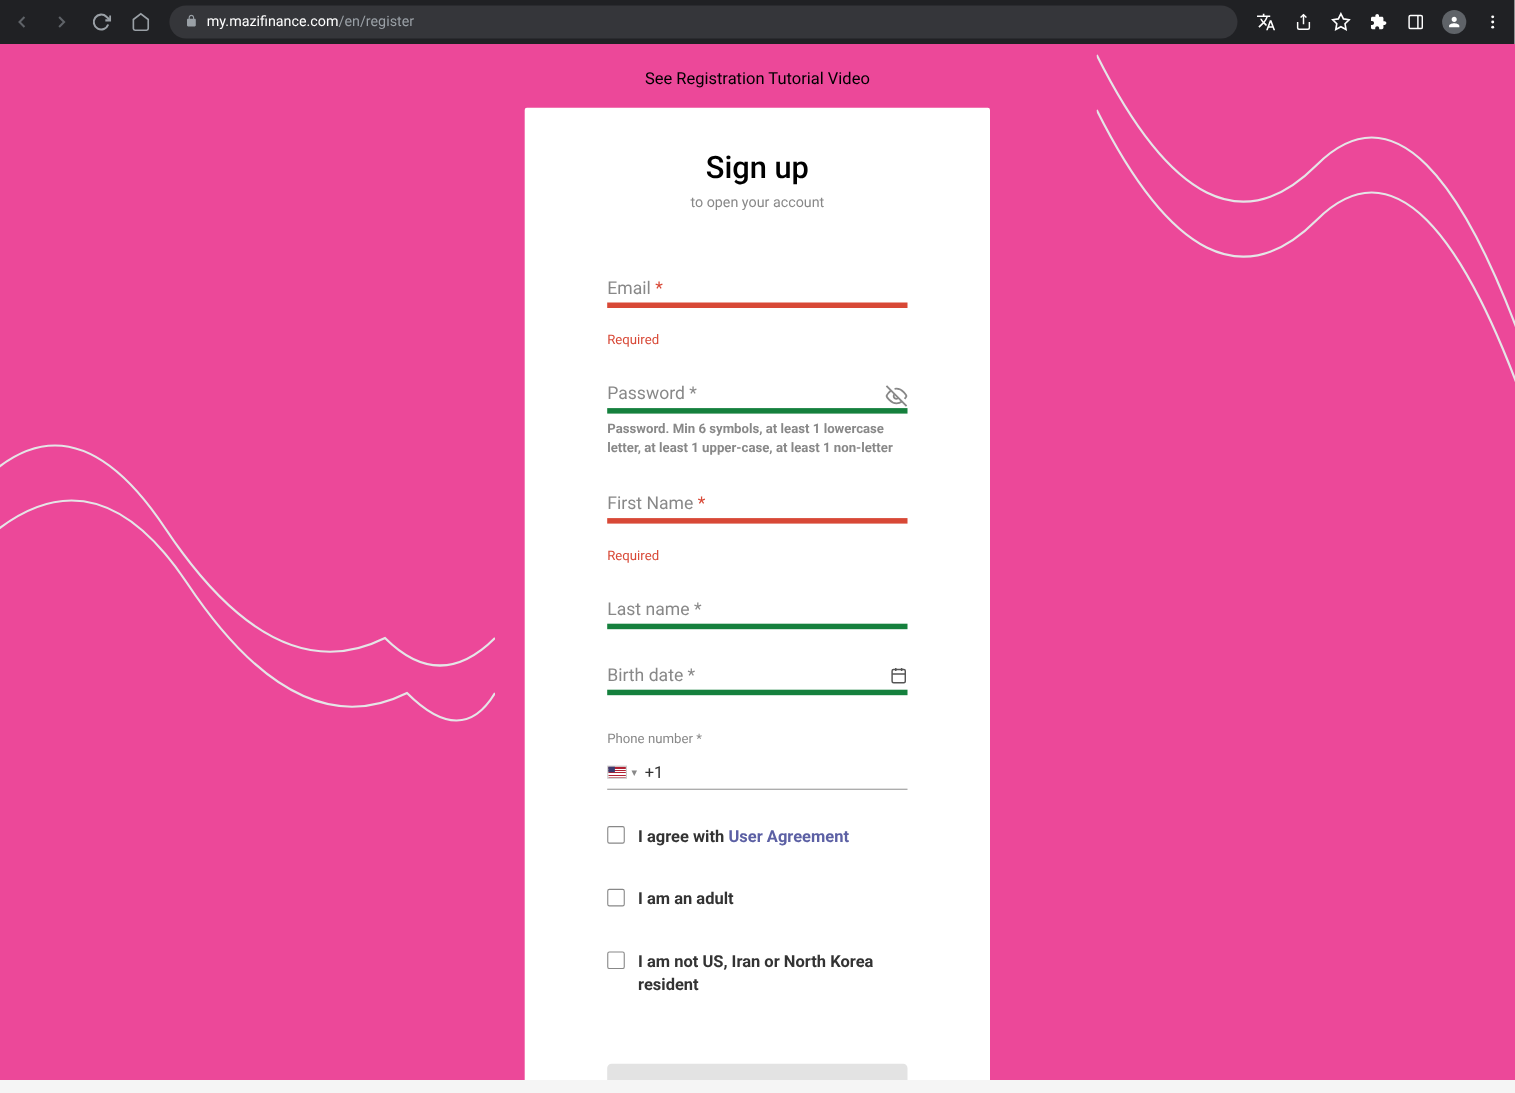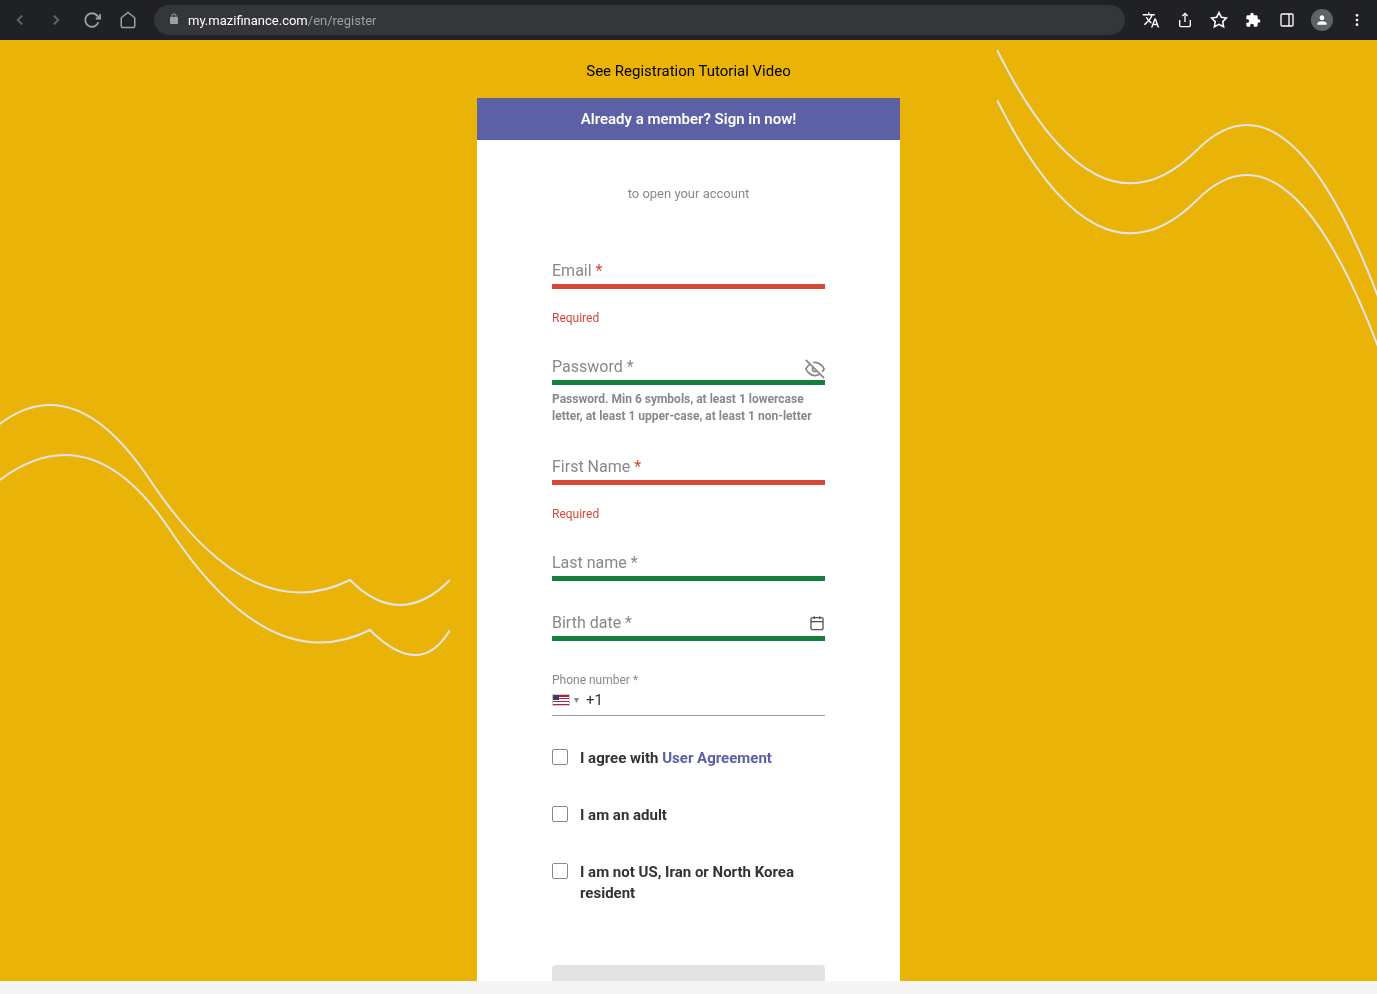--- a/index.html
+++ b/index.html
@@ -11,21 +11,21 @@
     .nav-icon.disabled { color: #5f6368; }
     .address-bar { flex: 1; background: #35363a; border-radius: 20px; height: 30px; display: flex; align-items: center; padding: 0 14px; gap: 8px; color: #e8eaed; font-size: 13px; }
     .lock-icon { color: #9aa0a6; font-size: 12px; }
     .url-main { color: #fff; }
     .url-path { color: #9aa0a6; }
     .chrome-right { display: flex; gap: 14px; align-items: center; }
     .chrome-icon { width: 20px; height: 20px; color: #fff; display: flex; align-items: center; justify-content: center; cursor: pointer; }
     .avatar-circle { width: 22px; height: 22px; background: #5f6368; border-radius: 50%; display: flex; align-items: center; justify-content: center; }
     
     
-    .viewport { height: 941px; overflow-y: scroll; position: relative; background: #eab308; }
+    .viewport { height: 941px; overflow-y: scroll; position: relative; background: #ec4899; }
     .bg-wave { position: absolute; pointer-events: none; }
     .wave-left { left: -50px; top: 240px; width: 500px; height: 450px; }
     .wave-right { right: -20px; top: -40px; width: 400px; height: 500px; }
     
     .tutorial-link { text-align: center; padding: 22px 0 18px; font-size: 15px; color: #000; }
     
     .card { width: 423px; margin: 0 auto; background: #fff; border-radius: 2px; position: relative; z-index: 1; padding-bottom: 40px; }
     .member-banner { background: #5c60a4; color: #fff; text-align: center; padding: 12px; font-size: 15px; font-weight: 600; cursor: pointer; }
     
     .signup-header { text-align: center; padding: 38px 0 10px; }
@@ -36,21 +36,21 @@
     .field { position: relative; margin-bottom: 32px; }
     .field-input-wrap { position: relative; border-bottom: 5px solid #15803d; padding-bottom: 4px; }
     .field-input-wrap.error { border-bottom-color: #d84836; }
     .field-label { color: #888; font-size: 16px; }
     .field-label .req { color: #d84836; }
     .field-error { color: #d84836; font-size: 12px; margin-top: 22px; }
     .field-hint { color: #888; font-size: 12px; margin-top: 6px; line-height: 1.4; font-weight: bold; }
     .eye-icon { position: absolute; right: 0; top: 2px; color: #888; cursor: pointer; }
     .calendar-icon { position: absolute; right: 0; top: 2px; color: #555; cursor: pointer; font-size: 14px; }
     
-    .phone-label-small { font-size: 12px; color: #888; margin-bottom: 4px; }
+    .phone-label-small { font-size: 12px; color: #888; margin-bottom: 15px; }
     .phone-row { display: flex; align-items: center; gap: 4px; border-bottom: 1px solid #999; padding-bottom: 6px; }
     .flag { width: 18px; height: 12px; background: linear-gradient(to bottom, #b22234 0%, #b22234 8%, #fff 8%, #fff 15%, #b22234 15%, #b22234 23%, #fff 23%, #fff 31%, #b22234 31%, #b22234 38%, #fff 38%, #fff 46%, #b22234 46%, #b22234 54%, #fff 54%, #fff 62%, #b22234 62%, #b22234 69%, #fff 69%, #fff 77%, #b22234 77%, #b22234 85%, #fff 85%, #fff 92%, #b22234 92%); position: relative; border: 0.5px solid #ccc; }
     .flag::before { content: ''; position: absolute; top: 0; left: 0; width: 40%; height: 54%; background: #3c3b6e; }
     .chev { font-size: 10px; color: #888; }
     .dial { font-size: 15px; color: #333; margin-left: 3px; }
     
     .checkboxes { margin-top: 14px; }
     .check-row { display: flex; align-items: flex-start; gap: 12px; margin-bottom: 36px; font-size: 15px; color: #333; }
     .checkbox { width: 16px; height: 16px; border: 1.5px solid #888; border-radius: 2px; cursor: pointer; flex-shrink: 0; margin-top: 1px; }
     .check-label { line-height: 1.4; font-weight: bold; }
@@ -147,23 +147,23 @@
       <path d="M 0 250 Q 120 100 220 250 T 420 350 Q 470 400 500 350" fill="none" stroke="#e5e5e7" stroke-width="2"></path>
     </svg>
   <svg class="bg-wave wave-right" viewBox="0 0 400 500">
       <path d="M 0 100 Q 100 300 200 200 T 400 400" fill="none" stroke="#e5e5e7" stroke-width="2"></path>
       <path d="M 0 50 Q 100 250 200 150 T 400 350" fill="none" stroke="#e5e5e7" stroke-width="2"></path>
     </svg>
 
   <div class="tutorial-link">See Registration Tutorial Video</div>
 
   <div class="card">
-    <div class="member-banner">Already a member? Sign in now!</div>
 
     <div class="signup-header">
+      <div class="signup-title">Sign up</div>
       <div class="signup-sub">to open your account</div>
     </div>
 
     <div class="form">
       
       <div class="field">
         <div class="field-input-wrap error">
           <span class="field-label"><span>Email </span><span class="req">*</span></span>
         </div>
         <div class="field-error">Required</div>

